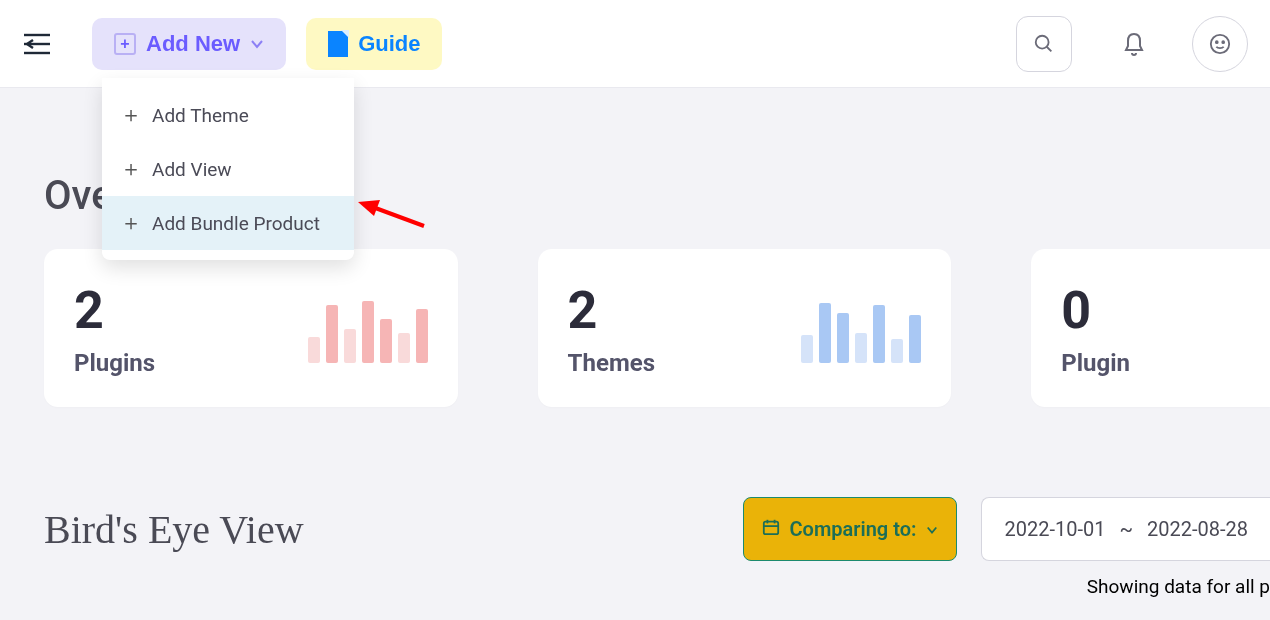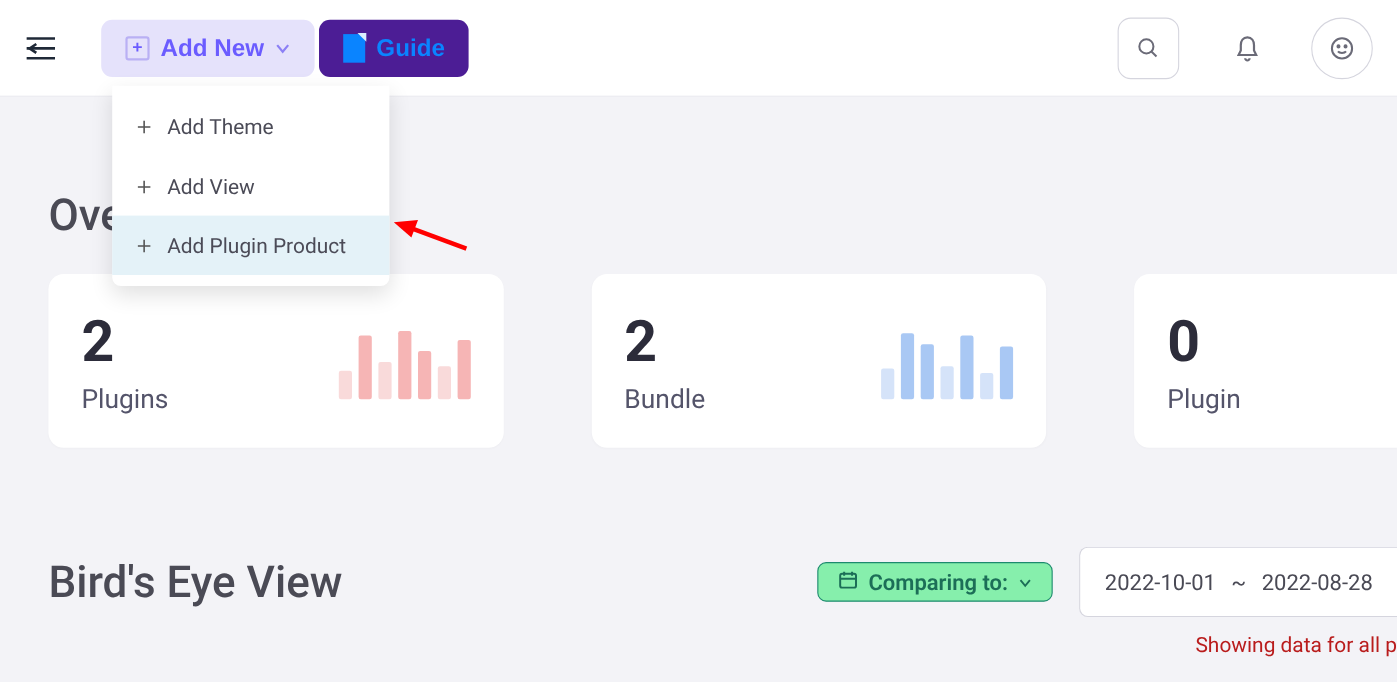--- a/index.html
+++ b/index.html
@@ -4,53 +4,53 @@
 <style>
   * { box-sizing: border-box; margin: 0; padding: 0; }
   html, body { width: 1270px; height: 620px; font-family: -apple-system, BlinkMacSystemFont, "Segoe UI", Roboto, "Helvetica Neue", Arial, sans-serif; color: #1f2937; background:#fff; overflow:hidden;}
   
   .topbar { width:100%; height:88px; border-bottom:1px solid #e9e9ef; display:flex; align-items:center; padding:0 22px; position:relative; z-index:2; background:#fff;}
   .hamburger { width:30px; height:30px; display:flex; align-items:center; justify-content:center; cursor:pointer; color:#1f2937; margin-right:40px;}
   .btn { display:inline-flex; align-items:center; gap:10px; height:52px; padding:0 22px; border-radius:10px; font-size:22px; font-weight:600; cursor:pointer; border:none;}
   .btn-addnew { background:#e5e2fb; color:#6b5cff;}
   .btn-addnew .plus-box { width:22px; height:22px; border:2px solid #b9b0f4; display:flex;align-items:center;justify-content:center; border-radius:3px; color:#6b5cff; font-size:16px; font-weight:700;}
   .btn-addnew .chev { color:#8c80f5; }
-  .btn-guide { background:#4c1d95; color:#0a84ff; margin-left:4px;}
+  .btn-guide { background:#fef9c3; color:#0a84ff; margin-left:20px;}
   .btn-guide .doc { width:20px; height:26px; background:#0a84ff; position:relative;}
   .btn-guide .doc::after{ content:""; position:absolute; right:-1px; top:-1px; width:0;height:0;border-top:8px solid #dceefd;border-left:8px solid transparent;}
   .spacer { flex:1;}
   .iconbtn { width:56px; height:56px; border-radius:12px; display:flex;align-items:center;justify-content:center; cursor:pointer;}
   .iconbtn.bordered { border:1px solid #d5d5de;}
   .iconbtn.round { border-radius:50%; border:1px solid #d5d5de;}
   .iconbtn svg { stroke:#6b6b78;}
   
   .dropdown { position:absolute; left:102px; top:78px; width:252px; background:#fff; border-radius:0 0 8px 8px; box-shadow:0 8px 20px rgba(0,0,0,0.12); padding:10px 0; z-index:10;}
   .dropdown-item { display:flex; align-items:center; gap:14px; padding:12px 18px; font-size:19px; color:#4b4b57; cursor:pointer;}
   .dropdown-item .plus { font-size:22px; color:#555; width:18px; text-align:center;}
   .dropdown-item.hover { background:#e4f2f8;}
   
   .page { background:#f3f3f7; width:100%; height:calc(620px - 88px); padding:18px 0 0 44px; position:relative;}
   .h-overview { font-size:40px; color:#4a4a55; font-weight:500; margin-top:66px; margin-bottom:30px;}
   .cards { display:flex; gap:80px;}
   .card { background:#fff; border-radius:14px; width:416px; height:158px; padding:28px 30px; display:flex; justify-content:space-between; align-items:center; box-shadow:0 1px 2px rgba(0,0,0,0.02);}
   .card.cut { width:240px; border-radius:14px 0 0 14px;}
   .card .num { font-size:52px; font-weight:700; color:#2c2c3a;}
-  .card .lbl { font-size:24px; color:#54546a; margin-top:8px; font-weight:400;}
+  .card .lbl { font-size:24px; color:#54546a; margin-top:8px; font-weight:700;}
   .sparkline { display:flex; align-items:flex-end; gap:6px; height:70px;}
   .sparkline .bar { width:12px; border-radius:2px;}
   .red .bar { background:#f6b5b5;}
   .red .bar.faint{ background:#f9dada;}
   .blue .bar { background:#a9c8f4;}
   .blue .bar.faint{ background:#d5e3f9;}
   
   .bev-row { display:flex; align-items:center; margin-top:90px; gap:24px; padding-right:0;}
-  .h-bev { font-size:40px; color:#4a4a55; font-weight:500; flex:1;}
-  .compare { border:1.5px solid #1c8a6e; color:#1c6e57; border-radius:8px; height:36px; padding:0 18px; display:flex;align-items:center;gap:10px; font-size:20px; font-weight:600; background:#86efac; cursor:pointer;}
+  .h-bev { font-size:40px; color:#4a4a55; font-weight:500; flex:1;font-family:Liberation Serif, serif;}
+  .compare { border:1.5px solid #1c8a6e; color:#1c6e57; border-radius:8px; height:64px; padding:0 18px; display:flex;align-items:center;gap:10px; font-size:20px; font-weight:600; background:#eab308; cursor:pointer;}
   .daterange { border:1px solid #d5d5de; background:#fff; border-radius:8px 0 0 8px; height:64px; padding:0 22px; display:flex;align-items:center;gap:14px; font-size:20px; color:#4a4a55; border-right:none;}
-  .subtext { text-align:right; color:#b91c1c; font-size:19px; margin-top:14px; padding-right:0;}
+  .subtext { text-align:right; color:#000000; font-size:19px; margin-top:14px; padding-right:0;}
   
   .arrow { position:absolute; left:356px; top:196px; z-index:20;}
 </style>
 </head>
 <body>
 
 <div class="topbar">
   <div class="hamburger">
     <svg width="26" height="22" viewBox="0 0 26 22" fill="none" stroke="#1f2937" stroke-width="2.4">
       <line x1="0" y1="2" x2="26" y2="2"></line>
@@ -103,21 +103,21 @@
   <div class="dropdown-item">
     <span class="plus">＋</span>
     <span>Add Theme</span>
   </div>
   <div class="dropdown-item">
     <span class="plus">＋</span>
     <span>Add View</span>
   </div>
   <div class="dropdown-item hover">
     <span class="plus">＋</span>
-    <span>Add Plugin Product</span>
+    <span>Add Bundle Product</span>
   </div>
 </div>
 
 <div class="arrow">
   <svg width="70" height="34" viewBox="0 0 70 34">
     <line x1="68" y1="30" x2="14" y2="10" stroke="#ff0000" stroke-width="4"></line>
     <polygon points="2,6 24,4 18,20" fill="#ff0000"></polygon>
   </svg>
 </div>
 
@@ -136,21 +136,21 @@
           <div class="bar faint" style="height:34px"></div>
           <div class="bar" style="height:62px"></div>
           <div class="bar" style="height:44px"></div>
           <div class="bar faint" style="height:30px"></div>
           <div class="bar" style="height:54px"></div>
       </div>
     </div>
     <div class="card">
       <div>
         <div class="num">2</div>
-        <div class="lbl">Bundle</div>
+        <div class="lbl">Themes</div>
       </div>
       <div class="sparkline blue">
         <div class="bar faint" style="height:28px"></div>
           <div class="bar" style="height:60px"></div>
           <div class="bar" style="height:50px"></div>
           <div class="bar faint" style="height:30px"></div>
           <div class="bar" style="height:58px"></div>
           <div class="bar faint" style="height:24px"></div>
           <div class="bar" style="height:48px"></div>
       </div>

